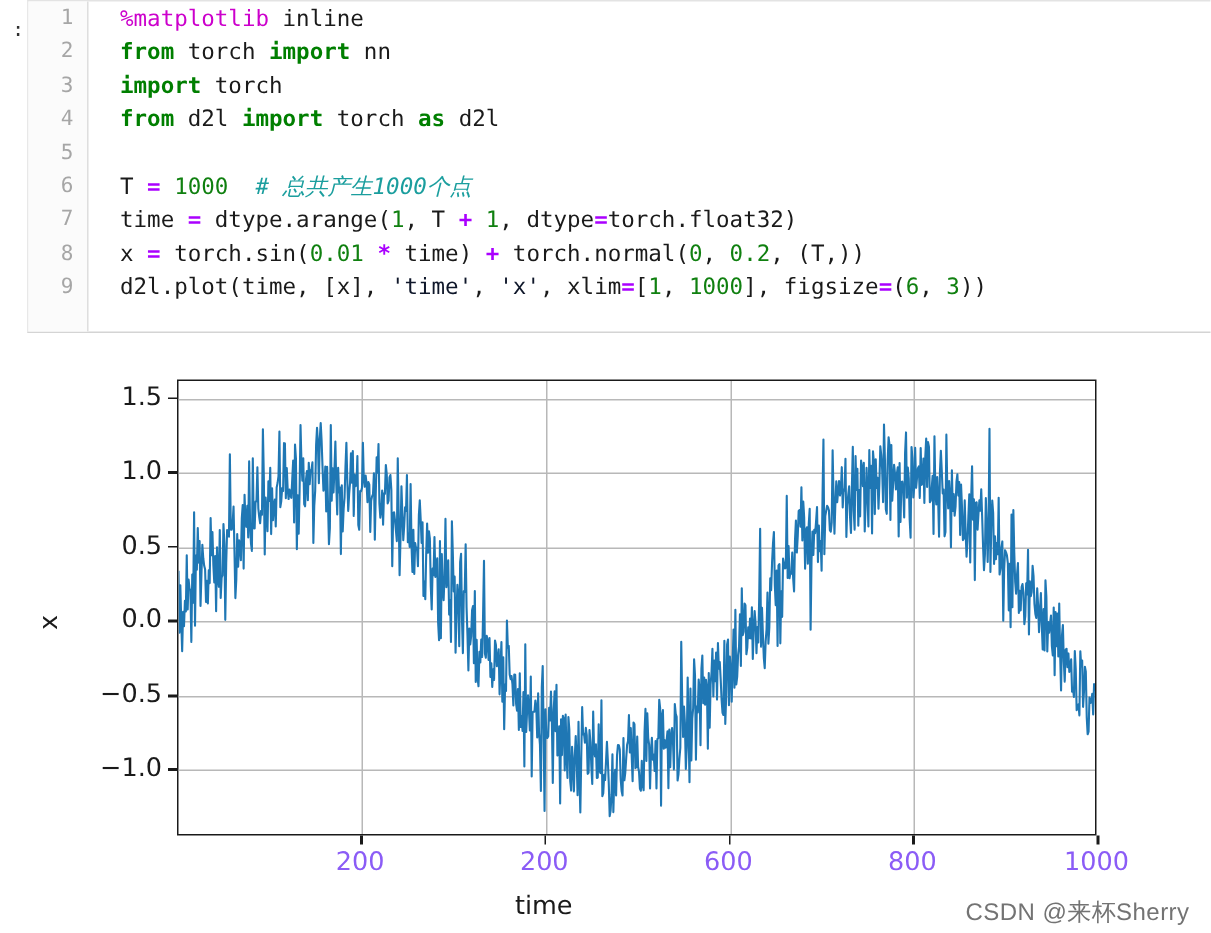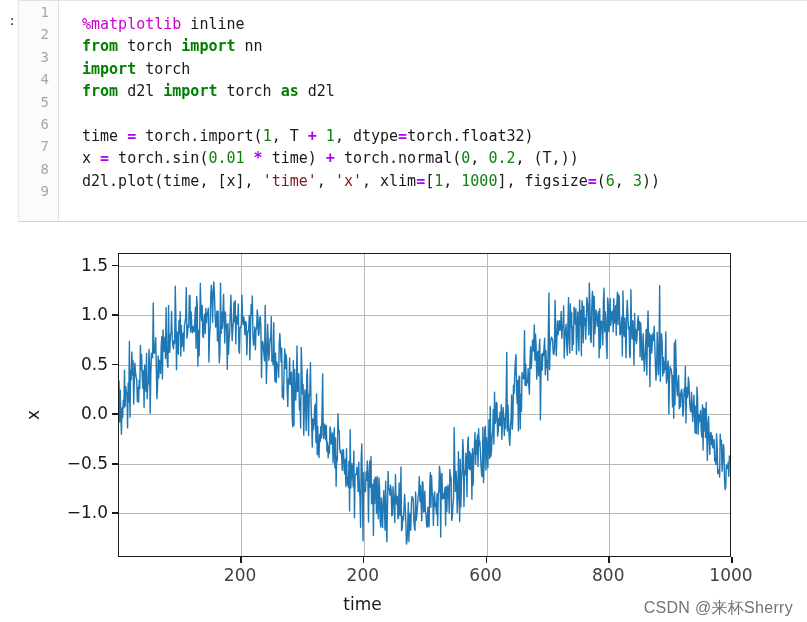--- a/index.html
+++ b/index.html
@@ -61,40 +61,39 @@
     line-height: 22.4px;
     text-align: right;
     padding-right: 9px;
     font-family: "DejaVu Sans Mono", monospace;
     font-size: 14px;
     color: #a6a6a6;
   }
   #code-lines {
     position: absolute;
     left: 41px;
-    top: 12px;
+    top: 0;
     right: 0;
     height: 100%;
-    padding-left: 10px;
-    box-sizing: border-box;
-    margin-left: 12px;
+    padding-left: 20px;
+    box-sizing: border-box;
   }
   #code-lines .cl {
     height: 22.4px;
     line-height: 22.4px;
     font-family: "DejaVu Sans Mono", monospace;
     font-size: 15px;
     color: #1a1a1a;
     white-space: pre;
   }
   .tok-magic   { color: #cc00cc; }
   .tok-kw      { color: #007f00; font-weight: bold; }
   .tok-op      { color: #aa00ff; font-weight: bold; }
   .tok-num     { color: #108010; }
-  .tok-str     { color: #7f1d1d; }
+  .tok-str     { color: #0f172a; }
   .tok-com     { color: #1b9e9e; font-style: italic; }
   .tok-plain   { color: #1a1a1a; }
 
   
   #figure {
     position: absolute;
     left: 0;
     top: 226px;
     width: 807px;
     height: 396px;
@@ -146,21 +145,21 @@
     width: 6px;
     height: 1.6px;
     background: #1a1a1a;
   }
   .xtick-label {
     position: absolute;
     top: 0;
     text-align: right;
     font-family: "DejaVu Sans", sans-serif;
     font-size: 17px;
-    color: #404040;
+    color: #8b5cf6;
     transform: translateX(-50%);
     white-space: nowrap;
   }
   .xtick-mark {
     position: absolute;
     width: 1.6px;
     height: 6px;
     background: #1a1a1a;
   }
   #ylabel {
@@ -220,22 +219,23 @@
       <div class="cl"><span class="tok-magic">%matplotlib</span><span class="tok-plain"> inline</span></div>
 
       <div class="cl"><span class="tok-kw">from</span><span class="tok-plain"> torch </span><span class="tok-kw">import</span><span class="tok-plain"> nn</span></div>
 
       <div class="cl"><span class="tok-kw">import</span><span class="tok-plain"> torch</span></div>
 
       <div class="cl"><span class="tok-kw">from</span><span class="tok-plain"> d2l </span><span class="tok-kw">import</span><span class="tok-plain"> torch </span><span class="tok-kw">as</span><span class="tok-plain"> d2l</span></div>
 
       <div class="cl">&nbsp;</div>
 
-
-      <div class="cl"><span class="tok-plain">time </span><span class="tok-op">=</span><span class="tok-plain"> torch.import(</span><span class="tok-num">1</span><span class="tok-plain">, T </span><span class="tok-op">+</span><span class="tok-num"> 1</span><span class="tok-plain">, dtype</span><span class="tok-op">=</span><span class="tok-plain">torch.float32)</span></div>
+      <div class="cl"><span class="tok-plain">T </span><span class="tok-op">=</span><span class="tok-num"> 1000</span><span class="tok-com">  # 总共产生1000个点</span></div>
+
+      <div class="cl"><span class="tok-plain">time </span><span class="tok-op">=</span><span class="tok-plain"> dtype.arange(</span><span class="tok-num">1</span><span class="tok-plain">, T </span><span class="tok-op">+</span><span class="tok-num"> 1</span><span class="tok-plain">, dtype</span><span class="tok-op">=</span><span class="tok-plain">torch.float32)</span></div>
 
       <div class="cl"><span class="tok-plain">x </span><span class="tok-op">=</span><span class="tok-plain"> torch.sin(</span><span class="tok-num">0.01</span><span class="tok-op"> * </span><span class="tok-plain">time) </span><span class="tok-op">+</span><span class="tok-plain"> torch.normal(</span><span class="tok-num">0</span><span class="tok-plain">, </span><span class="tok-num">0.2</span><span class="tok-plain">, (T,))</span></div>
 
       <div class="cl"><span class="tok-plain">d2l.plot(time, [x], </span><span class="tok-str">'time'</span><span class="tok-plain">, </span><span class="tok-str">'x'</span><span class="tok-plain">, xlim</span><span class="tok-op">=</span><span class="tok-plain">[</span><span class="tok-num">1</span><span class="tok-plain">, </span><span class="tok-num">1000</span><span class="tok-plain">], figsize</span><span class="tok-op">=</span><span class="tok-plain">(</span><span class="tok-num">6</span><span class="tok-plain">, </span><span class="tok-num">3</span><span class="tok-plain">))</span></div>
 
     </div>
   </div>
 </div>
 
 <div id="figure">

